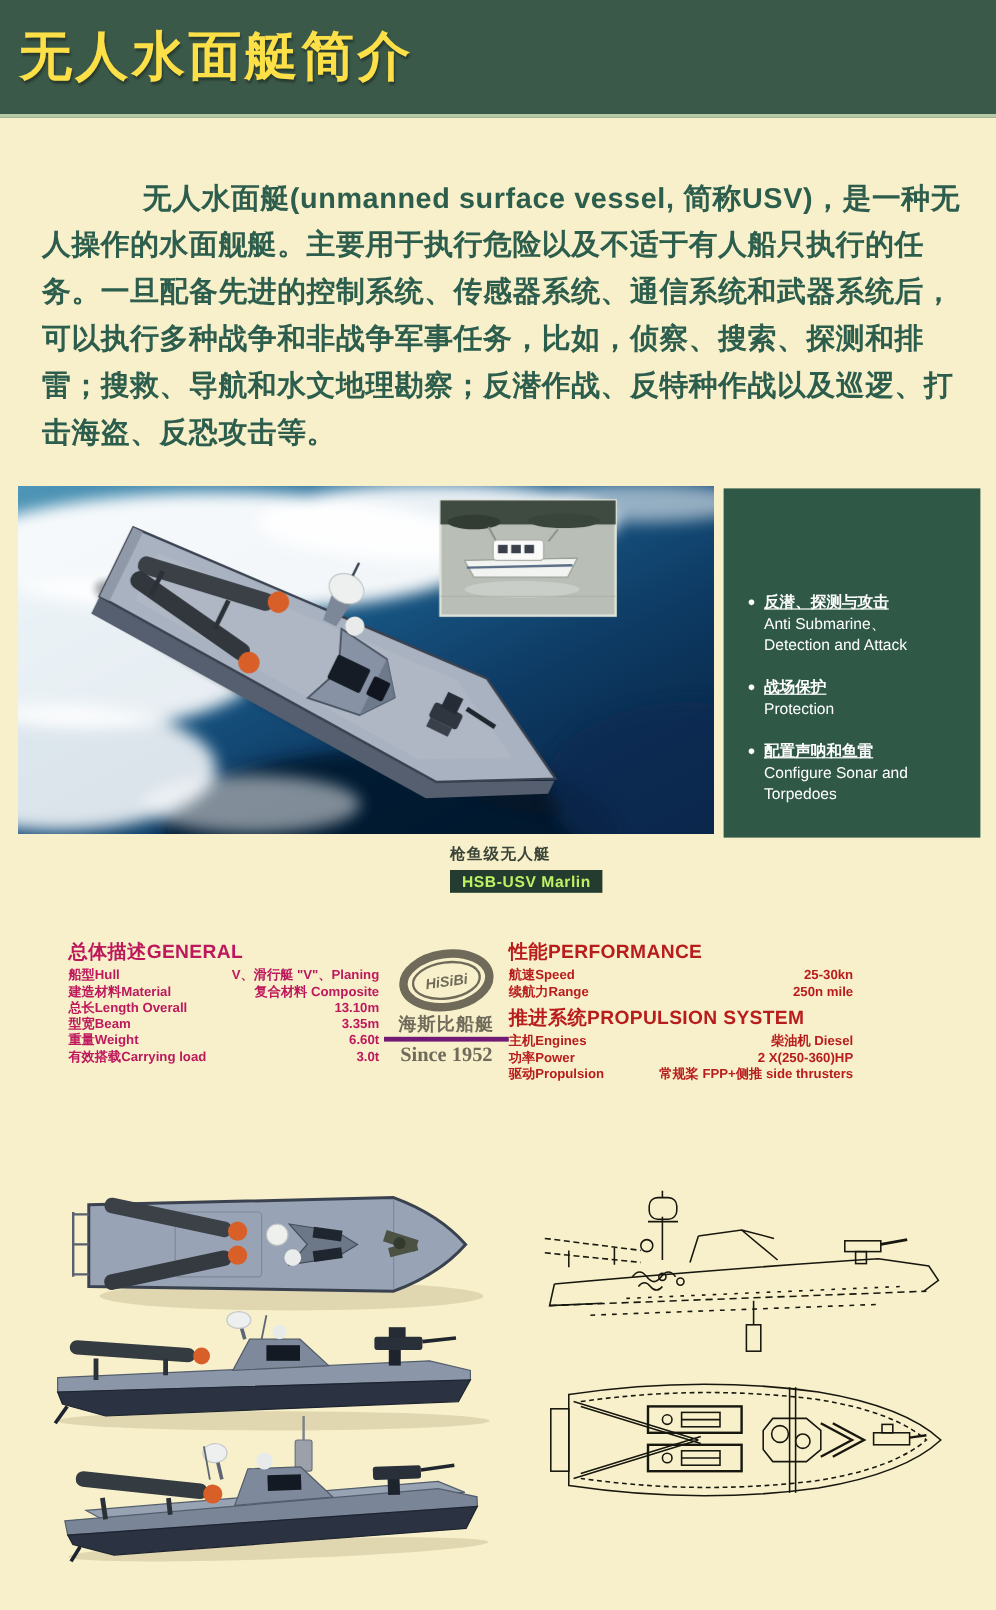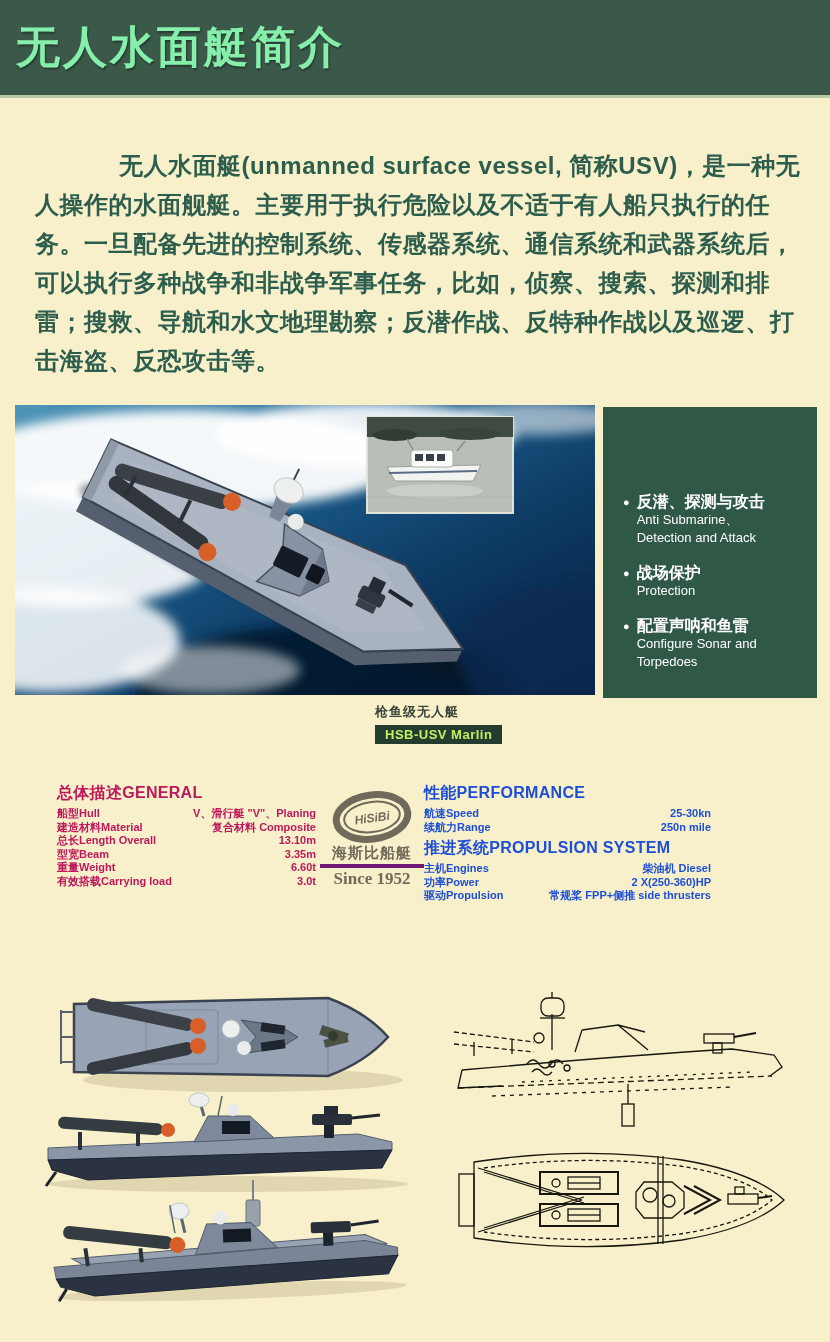--- a/index.html
+++ b/index.html
@@ -8,52 +8,52 @@
     background:#f7f0ca;overflow:hidden;
     font-family:"Liberation Sans","DejaVu Sans",sans-serif;
   }
   
   .hdr{
     position:absolute;left:0;top:0;width:830px;height:95px;
     background:#3b5949;border-bottom:3px solid #b7c9a4;
     display:flex;align-items:center;
   }
   .hdr h1{
-    margin:0 0 0 16px;color:#86efac;font-size:44px;font-weight:bold;
+    margin:0 0 0 16px;color:#fde047;font-size:44px;font-weight:bold;
     letter-spacing:3px;text-shadow:1px 2px 2px rgba(0,0,0,.35);
   }
   
   .intro{
     position:absolute;left:35px;top:146px;width:768px;
     color:#2d5e4d;font-size:24px;font-weight:bold;line-height:39px;
     letter-spacing:.5px;text-indent:84px;margin:0;
   }
   
   .photo{position:absolute;left:15px;top:405px;width:580px;height:290px;}
   .photo svg{display:block;width:100%;height:100%;}
   
   .panel{
     position:absolute;left:603px;top:407px;width:214px;height:291px;
     background:#2f5847;box-sizing:border-box;padding:86px 12px 0 20px;
     color:#fff;
   }
   .feat{display:flex;margin-bottom:17px;}
   .feat .dot{font-size:11px;line-height:18px;margin-right:7px;}
-  .feat .zh{font-size:16px;font-weight:bold;line-height:18px;}
+  .feat .zh{font-size:13px;font-weight:bold;line-height:18px;text-decoration:underline;}
   .feat .en{font-size:13px;font-weight:normal;line-height:18px;white-space:pre-line;}
   
   .cap-wrap{position:absolute;left:375px;top:703px;width:200px;text-align:left;}
   .cap{font-size:13px;font-weight:bold;color:#3a4438;letter-spacing:1px;}
   .badge{
     display:inline-block;margin-top:4px;background:#233c2f;color:#bef264;
     font-size:13px;font-weight:bold;padding:2px 10px;letter-spacing:.5px;
   }
   
   .specs-left{position:absolute;left:57px;top:783px;width:259px;color:#be185d;}
-  .specs-right{position:absolute;left:424px;top:783px;width:287px;color:#1d4ed8;}
+  .specs-right{position:absolute;left:424px;top:783px;width:287px;color:#b91c1c;}
   .spec-h{font-size:16px;font-weight:bold;letter-spacing:.3px;margin:0 0 3px 0;}
   .spec-h.gap{margin-top:5px;}
   .spec-row{display:flex;justify-content:space-between;font-size:11px;font-weight:bold;line-height:12.5px;margin-bottom:1px;}
   .spec-row .v{text-align:right;}
   
   .logo{position:absolute;left:320px;top:790px;width:104px;text-align:center;color:#6f6a5a;}
   .logo svg{display:block;margin:0 auto;}
   .logo .nm{font-size:15px;font-weight:bold;letter-spacing:1px;border-bottom:4px solid #701a75;padding-bottom:1px;}
   .logo .since{font-size:17px;font-weight:bold;margin-top:1px;font-family:Liberation Serif, serif;}
   

